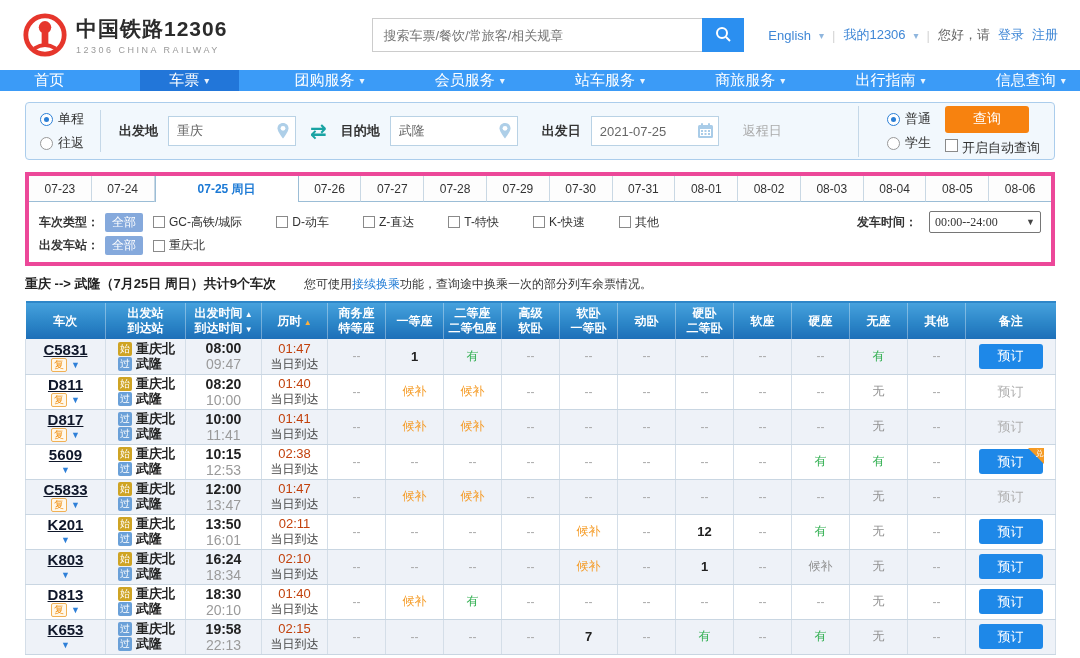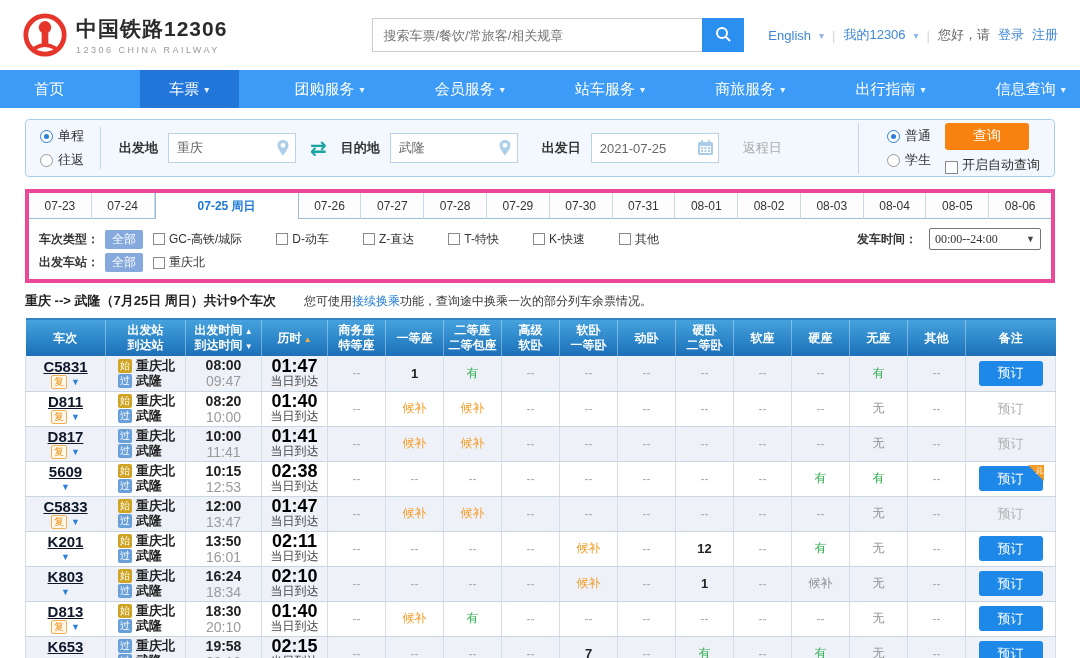--- a/index.html
+++ b/index.html
@@ -14,21 +14,21 @@
   .brand-text .t2 { font-size:9px; color:#9a9a9a; letter-spacing:2.5px; margin-top:2px; }
   .searchwrap { display:flex; margin-left:145px; }
   .searchwrap input { width:330px; height:34px; border:1px solid #ccc; border-right:none; padding:0 10px; font-size:13px; color:#333; outline:none; }
   .search-btn { width:42px; height:34px; background:#2b8ff0; border:none; cursor:pointer; display:flex; align-items:center; justify-content:center; }
   .toplinks { margin-left:auto; display:flex; align-items:center; gap:8px; font-size:13px; color:#666; white-space:nowrap; }
   .toplinks .lnk { color:#3f87d6; cursor:pointer; }
   .toplinks .caret { color:#8fb6de; font-size:10px; }
   .toplinks .sep { color:#d5d5d5; }
 
   
-  .nav { height:38px; background:#3b9bf7; display:flex;gap:42px; }
+  .nav { height:21px; background:#3b9bf7; display:flex;gap:42px; }
   .nav-item { flex:1; display:flex; align-items:center; justify-content:center; gap:5px;
     color:#fff; font-size:15px; cursor:pointer; }
   .nav-item .caret { font-size:10px; opacity:.9; }
   .nav-item.active { background:#2276d9; }
 
   
   .panel { margin:11px 25px 0; height:58px; background:#f2f8fd; border:1px solid #abcdec;
     border-radius:4px; display:flex; align-items:center; padding:0 14px; }
   .trip { display:flex; flex-direction:column; gap:6px; padding-right:16px; border-right:1px solid #c5d8e8; }
   .radio-line { display:flex; align-items:center; gap:5px; cursor:pointer; font-size:13px; }
@@ -40,21 +40,21 @@
   .flabel.dim { color:#aaa; font-weight:normal; }
   .fbox { position:relative; }
   .fbox input { width:128px; height:30px; border:1px solid #b9d2e5; padding:0 26px 0 8px; font-size:13px; color:#666; background:#fff; outline:none; }
   .fbox input.dis { color:#b5b5b5; border-color:#d9dee3; }
   .fbox .ico { position:absolute; right:5px; top:6px; }
   .swap { margin:0 4px; cursor:pointer; color:#19a3a3; font-size:20px; font-weight:bold; line-height:1; }
   .rightgrp { display:flex; align-items:center; gap:14px; border-left:1px solid #c5d8e8; padding-left:28px; }
   .pcol { display:flex; flex-direction:column; gap:6px; }
   .qbtn { width:84px; height:27px; background:#f7820f; color:#fff; border:none; border-radius:3px;
     font-size:14px; cursor:pointer; }
-  .chk-line { display:flex; align-items:flex-end; gap:4px; font-size:13px; cursor:pointer; }
+  .chk-line { display:flex; align-items:flex-start; gap:4px; font-size:13px; cursor:pointer; }
   .chk { width:13px; height:13px; border:1px solid #8a8a8a; background:#fff; display:inline-block; }
 
   
   .datebox { margin:12px 25px 0; border:4px solid #ec4899; }
   .tabs { display:flex; height:26px; }
   .tab { flex:1; display:flex; align-items:center; justify-content:center; font-size:12px;
     background:#fdfdfd; border-right:1px solid #c9d8e4; border-bottom:1px solid #9bbdd6; color:#333; cursor:pointer; }
   .tab:last-child { border-right:none; }
   .tab.active { flex:2.3; background:#fff; border-bottom:none; color:#1b79d5; font-weight:bold;
     border-left:1px solid #9bbdd6; border-right:1px solid #9bbdd6; }
@@ -91,21 +91,21 @@
   .train-sub { display:flex; align-items:center; justify-content:center; gap:4px; height:14px; }
   .fx { font-size:10px; color:#f08c0a; border:1px solid #f0b054; background:#fff8ea; border-radius:2px;
     padding:0 2px; line-height:12px; }
   .ddc { color:#2d7fd8; font-size:9px; cursor:pointer; }
   .stn { display:flex; align-items:center; gap:4px; justify-content:flex-start; padding-left:12px; height:15px; }
   .stn .sb { width:14px; height:14px; border-radius:2px; color:#fff; font-size:10px; line-height:14px; text-align:center; flex:0 0 14px; }
   .sb.start { background:#cfa424; } .sb.pass { background:#6aa0d8; }
   .stn .nm { font-weight:bold; color:#222; font-size:13px; }
   .tm1 { font-weight:bold; font-size:14px; color:#222; line-height:16px; }
   .tm2 { font-size:14px; color:#9a9a9a; line-height:16px; }
-  .du1 { font-weight:bold; font-size:18px; color:#000000; line-height:16px; }
+  .du1 { font-weight:normal; font-size:13px; color:#c2410c; line-height:16px; }
   .du2 { font-size:12px; color:#444; line-height:15px; }
   .c-dash { color:#aaa; } .c-green { color:#2eae4e; } .c-orange { color:#f59a23; }
   .c-gray { color:#8f8f8f; } .c-num { color:#222; font-weight:bold; font-size:13px; }
   .bookbtn { position:relative; width:64px; height:25px; background:#1e88e8; color:#fff; border:none;
     border-radius:3px; font-size:13px; cursor:pointer; }
   .bookbtn .corner { position:absolute; top:-1px; right:-1px; width:0; height:0;
     border-top:16px solid #f59a23; border-left:16px solid transparent; }
   .bookbtn .corner span { position:absolute; top:-16px; right:0px; font-size:8px; color:#fff; }
   .booktxt { color:#b0b0b0; font-size:13px; }
 </style>

